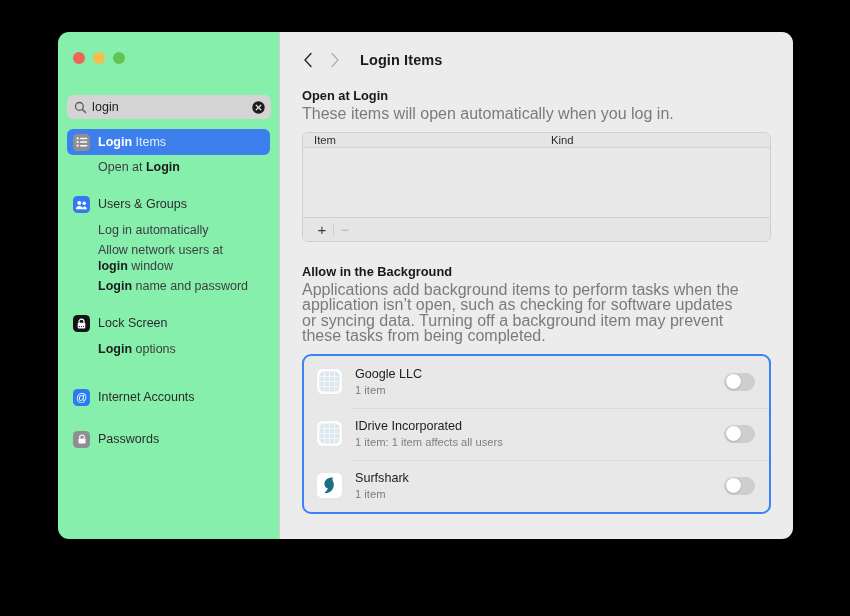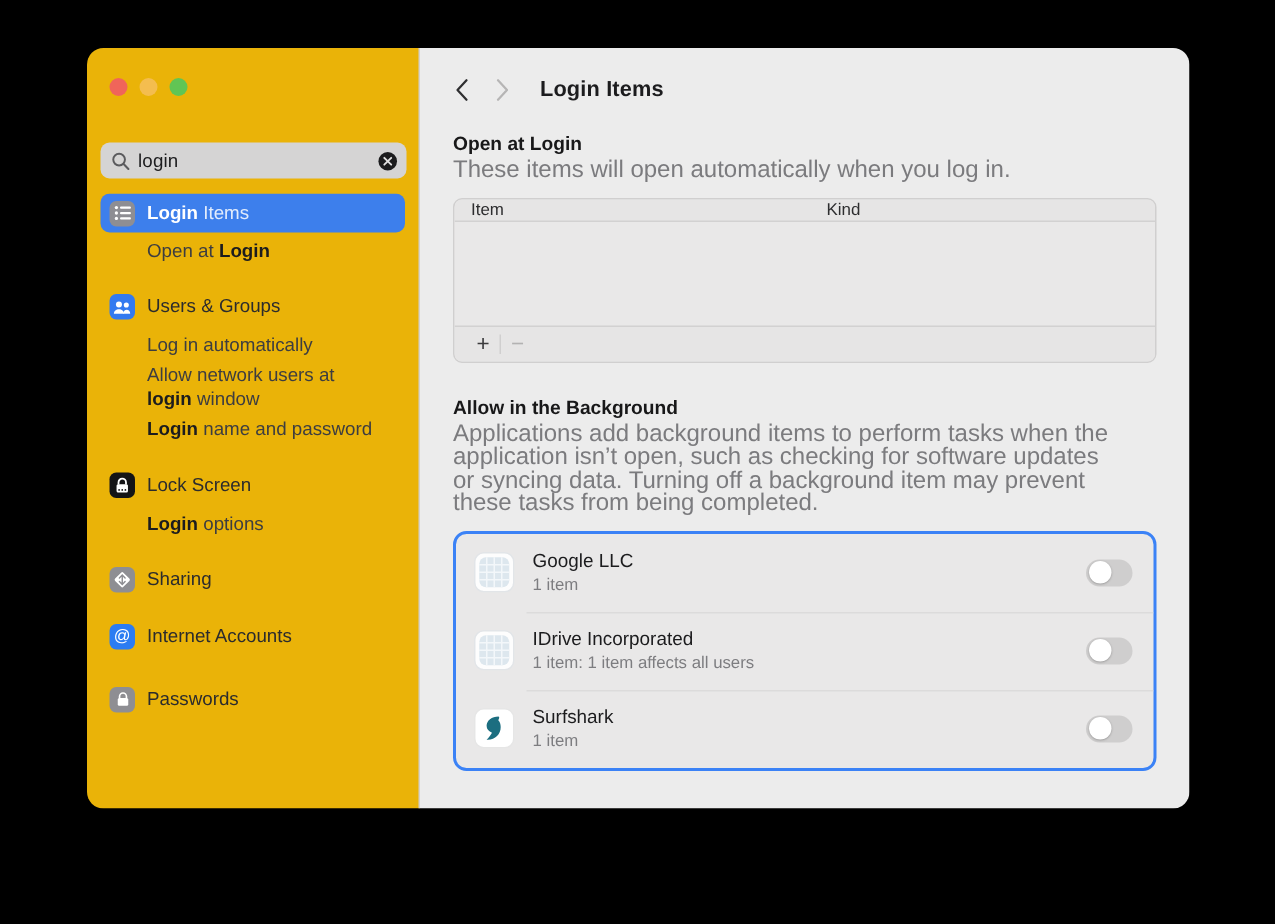--- a/index.html
+++ b/index.html
@@ -29,21 +29,21 @@
     height: 507px;
     border-radius: 11px;
     overflow: hidden;
     display: flex;
     box-shadow: 0 10px 34px rgba(0,0,0,0.55), 0 2px 6px rgba(0,0,0,0.4);
   }
 
   
   .sidebar {
     width: 222px;
-    background: #eab308;
+    background: #86efac;
     position: relative;
     flex: 0 0 222px;
     border-right: 1px solid #d2d1d1;
     overflow: hidden;
   }
 
   .traffic-lights {
     position: absolute;
     top: 20px;
     left: 15px;
@@ -379,29 +379,20 @@
           </span>
           <span class="nav-label">Lock Screen</span>
         </div>
 
         <div class="sub-row">
           <span class="sub-label"><b>Login</b> options</span>
         </div>
 
         <div class="grp-gap"></div>
 
-        <div class="nav-row">
-          <span class="nav-ico ico-sharing">
-            <svg width="13" height="13" viewBox="0 0 13 13">
-              <rect x="2.6" y="2.6" width="7.8" height="7.8" rx="1.1" fill="#fff" transform="rotate(45 6.5 6.5)"></rect>
-              <path d="M6.5 3.4v6.2M4.6 5.3l1.9-1.9 1.9 1.9M4.6 7.7l1.9 1.9 1.9-1.9" stroke="#8e8e93" stroke-width="0.95" fill="none" stroke-linecap="round"></path>
-            </svg>
-          </span>
-          <span class="nav-label">Sharing</span>
-        </div>
 
 
         <div class="grp-gap"></div>
 
         <div class="nav-row">
           <span class="nav-ico ico-internet">
             <span class="ico-glyph">@</span>
           </span>
           <span class="nav-label">Internet Accounts</span>
         </div>

